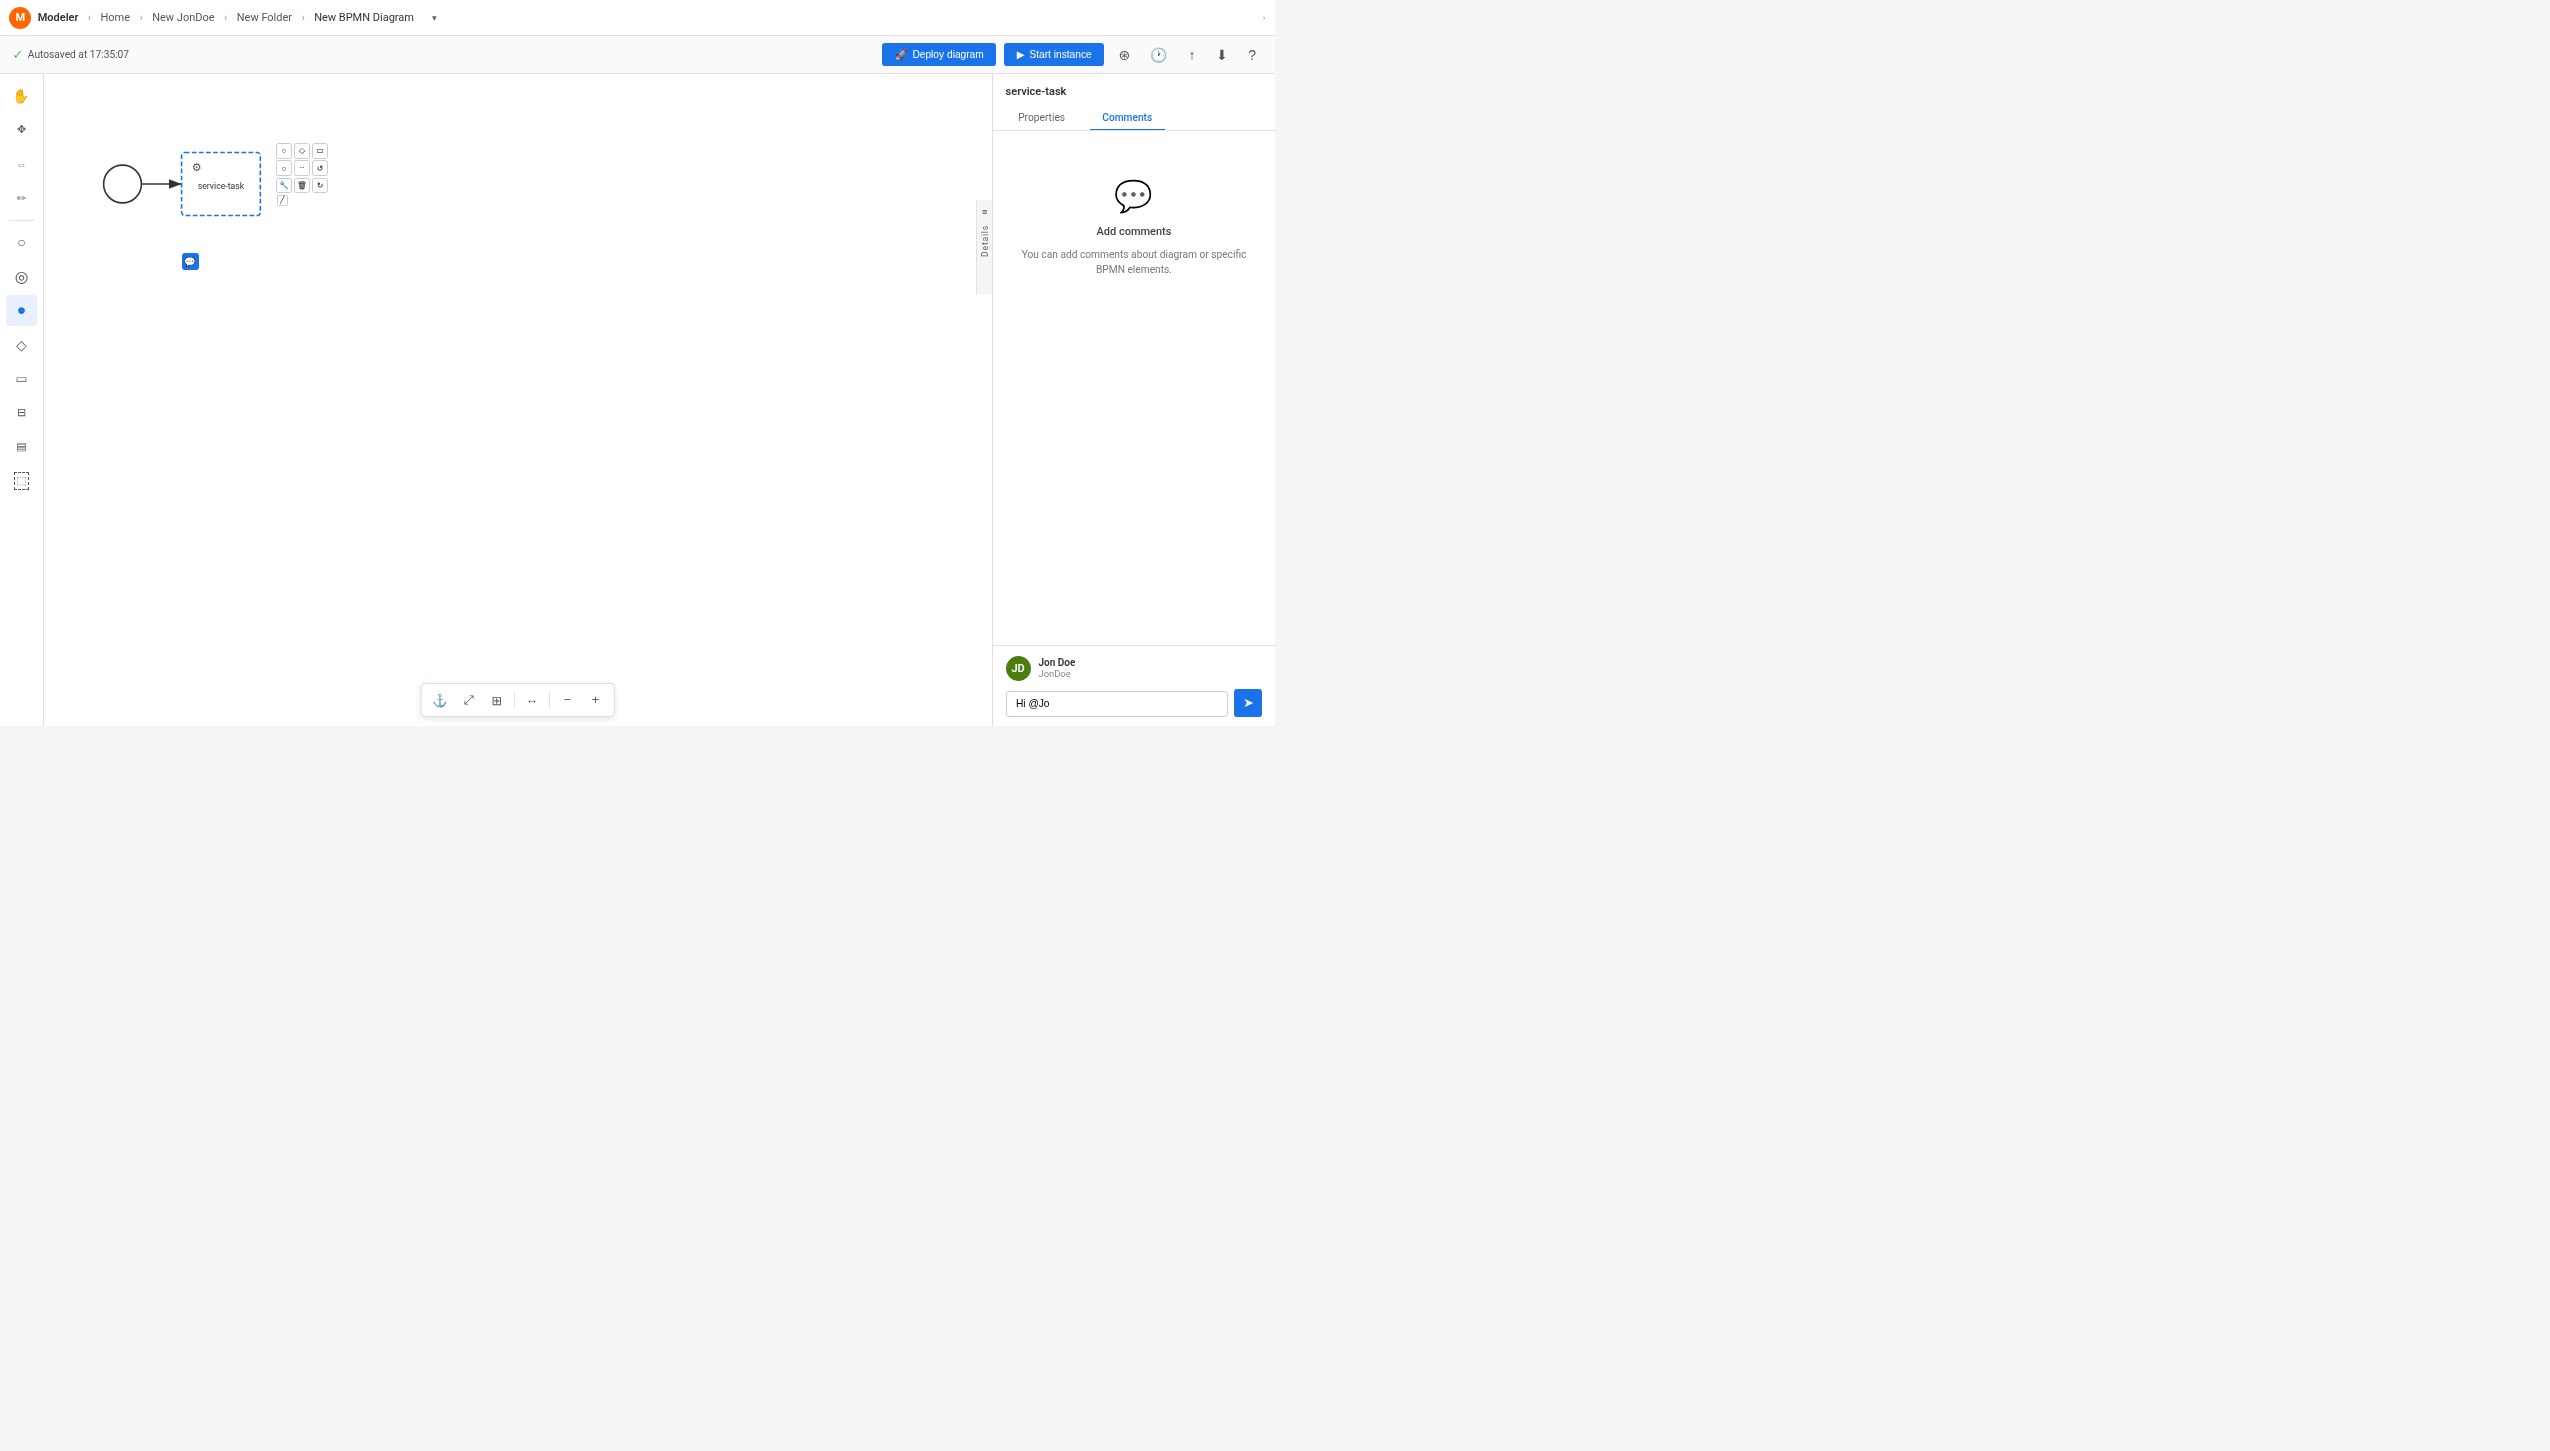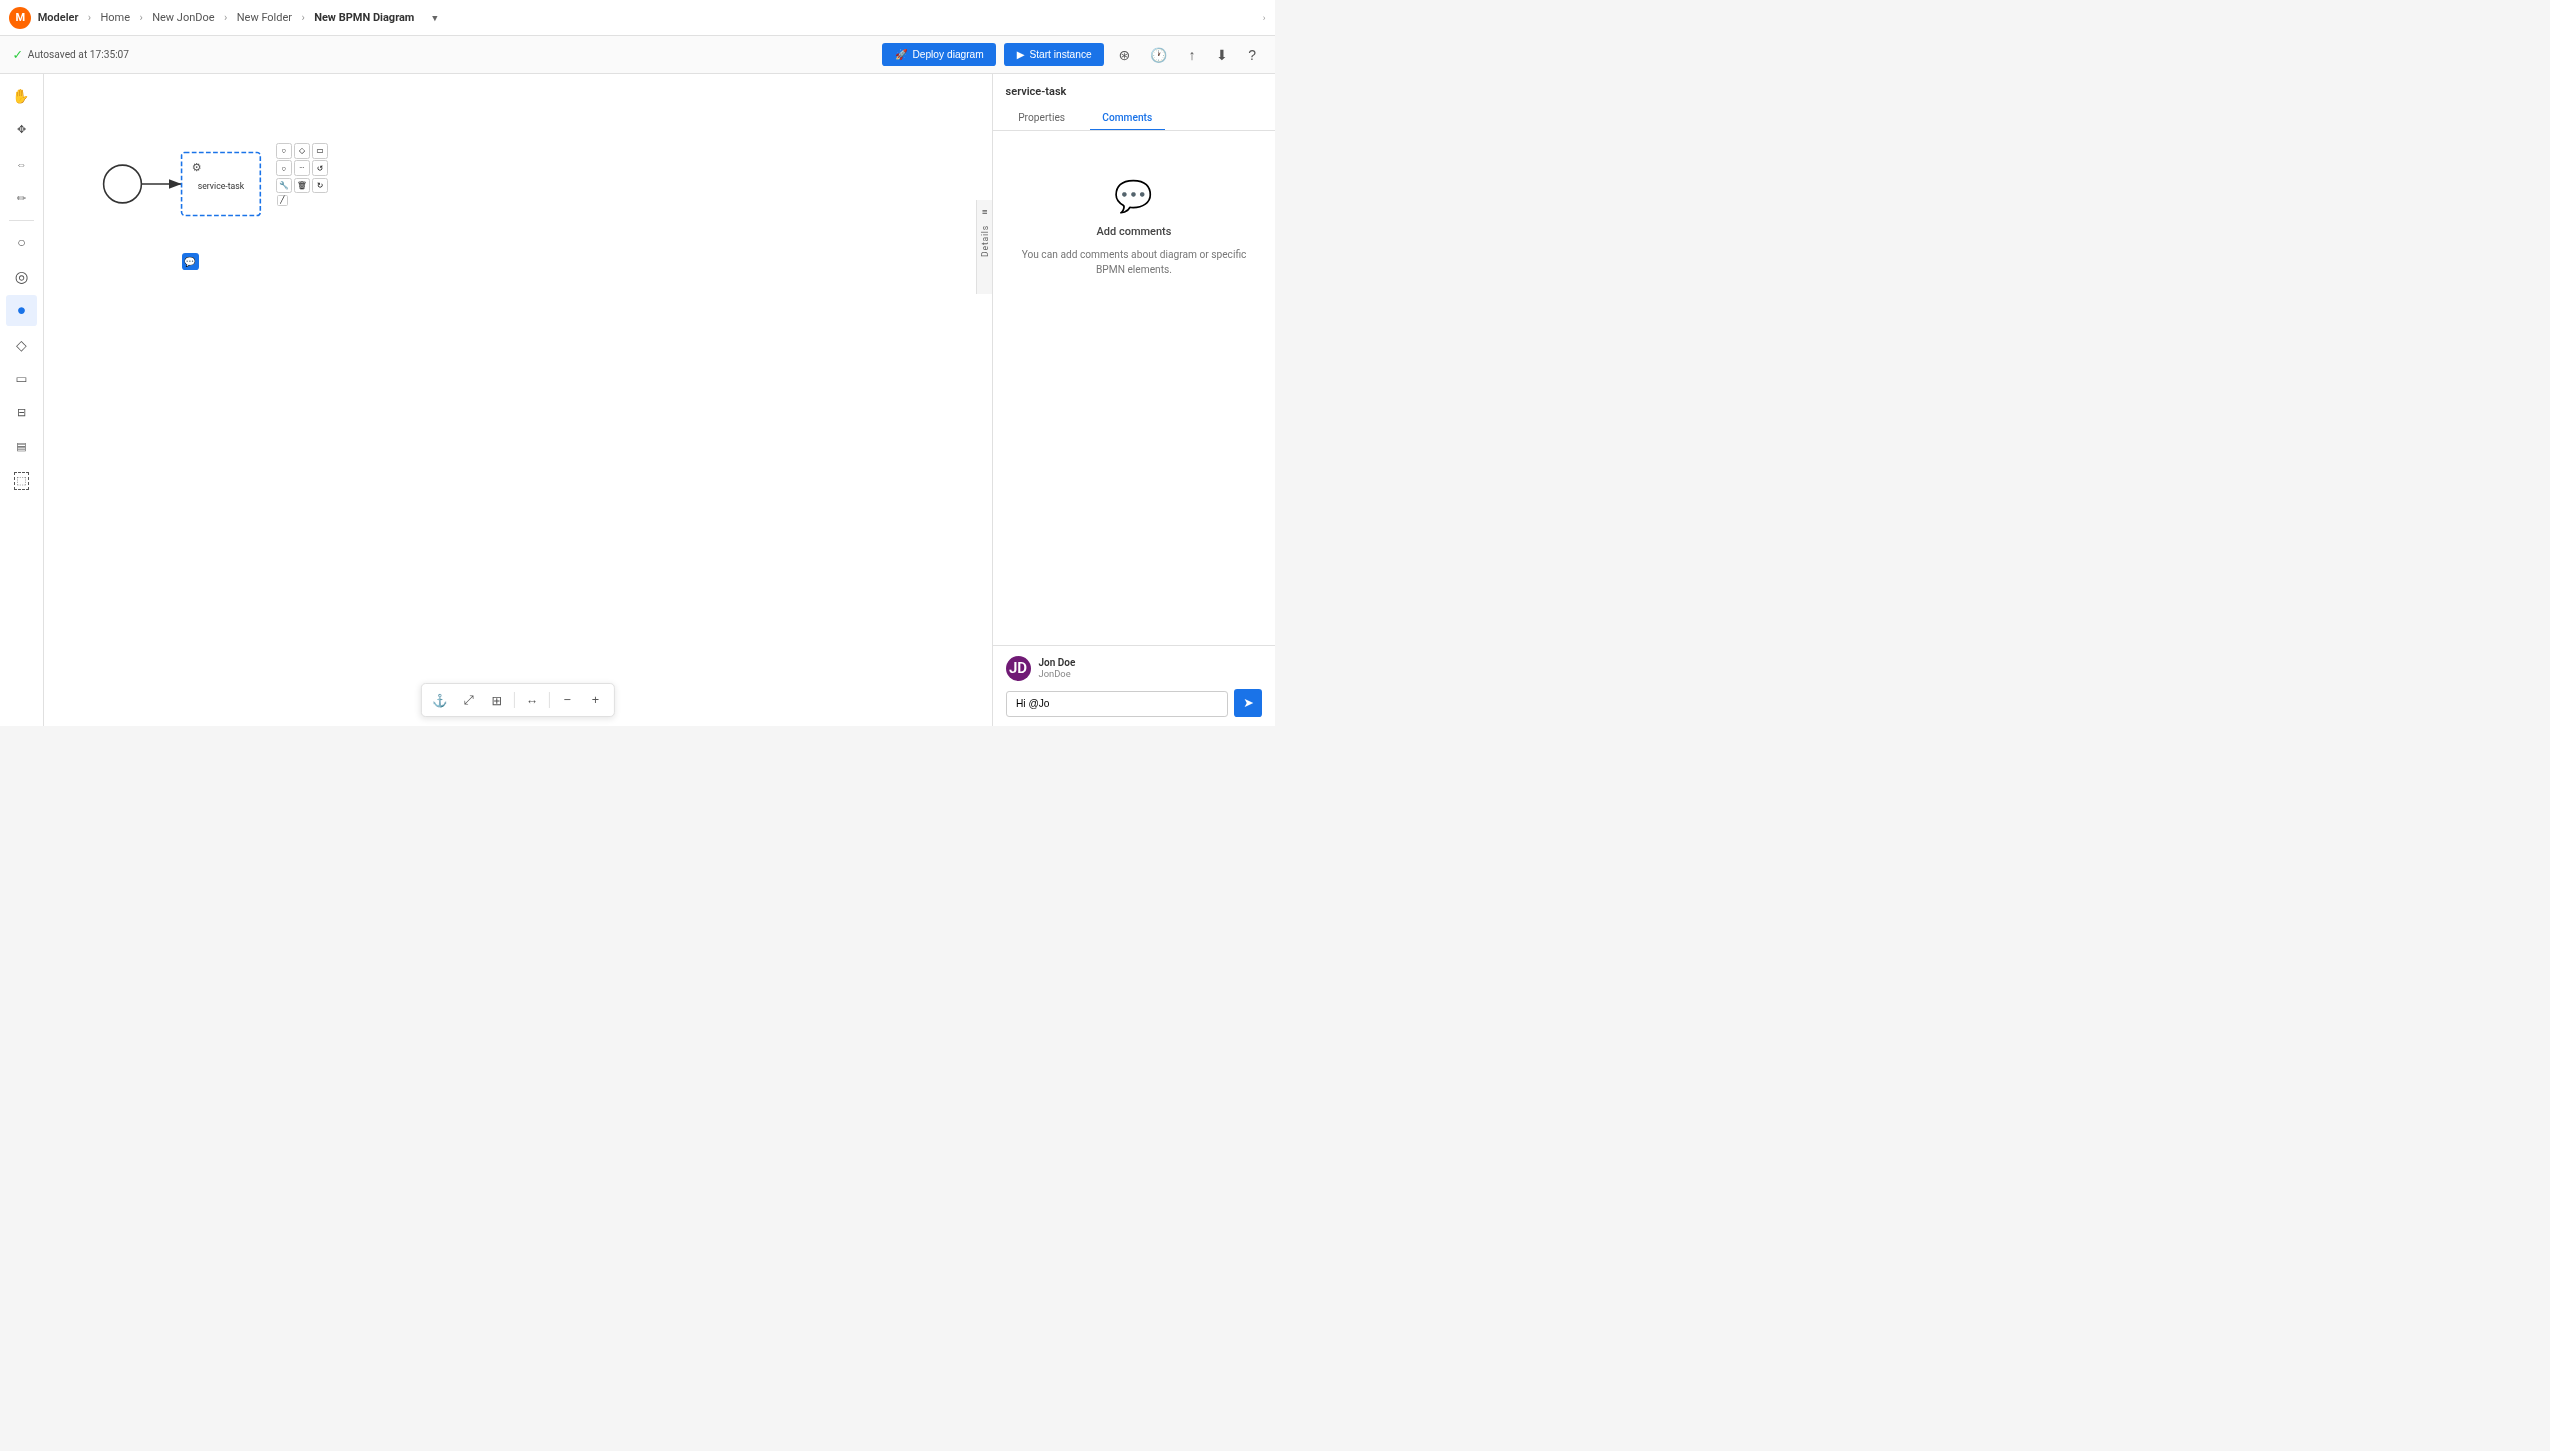--- a/index.html
+++ b/index.html
@@ -36,21 +36,21 @@
       margin: 0 3.1px;
     }
     .topbar-breadcrumb {
       color: #555;
       font-size: 11px;
       cursor: pointer;
     }
     .topbar-current {
       color: #333;
       font-size: 11px;
-      font-weight: 700;
+      font-weight: 400;
       display: flex;
       align-items: center;
       gap: 18px;
     }
     .topbar-spacer { flex: 1; }
     .topbar-chevron-down {
       color: #666;
       font-size: 9.4px;
       cursor: pointer;
     }
@@ -243,26 +243,26 @@
     }
     .comment-user {
       display: flex;
       align-items: center;
       gap: 7.9px;
       margin-bottom: 7.9px;
     }
     .user-avatar {
       width: 25px; height: 25px;
       border-radius: 50%;
-      background: #701a75;
+      background: #4d7c0f;
       color: #fff;
       display: flex;
       align-items: center;
       justify-content: center;
-      font-size: 15px;
+      font-size: 11px;
       font-weight: 600;
       flex-shrink: 0;
     }
     .user-info { display: flex; flex-direction: column; }
     .user-name { font-size: 10px; font-weight: 600; color: #333; }
     .user-handle { font-size: 9.4px; color: #888; }
     .comment-input-row {
       display: flex;
       gap: 6.3px;
       align-items: flex-end;

